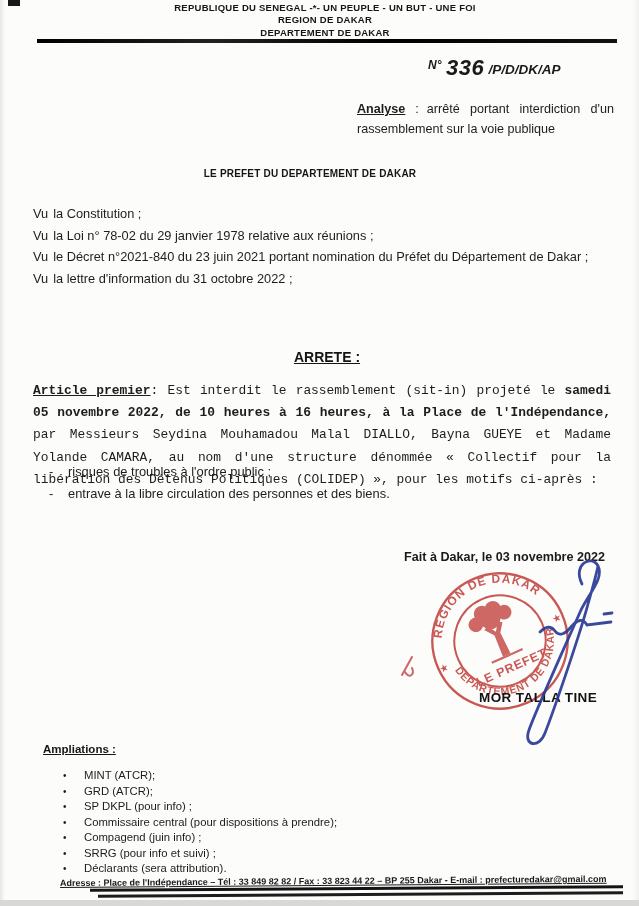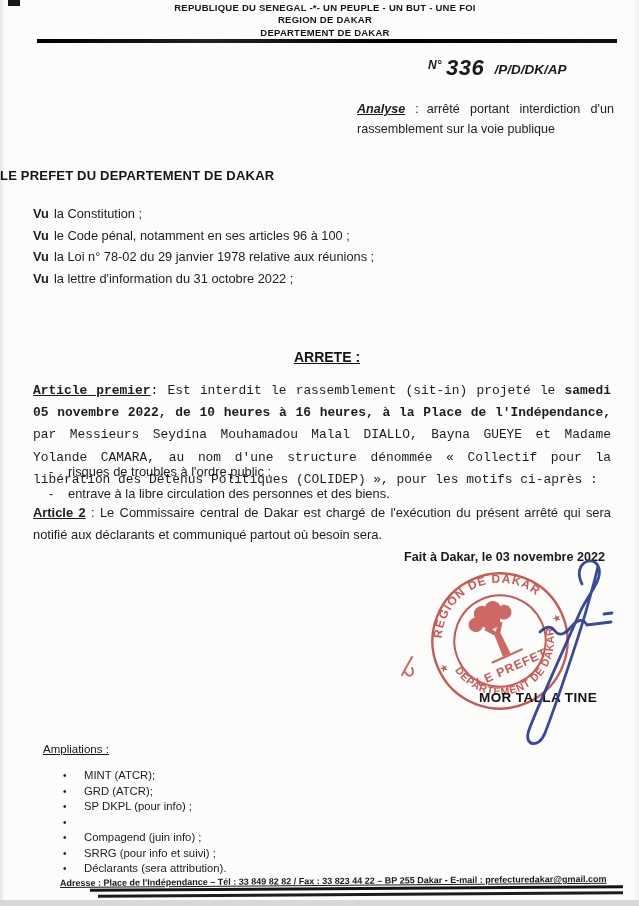--- a/index.html
+++ b/index.html
@@ -16,32 +16,32 @@
   .corner-mark{position:absolute;left:8px;top:0;width:12px;height:6px;background:#181818;}
   
   .header{position:absolute;left:30px;top:2px;width:590px;text-align:center;
           font-size:9.5px;font-weight:bold;line-height:12.3px;letter-spacing:.25px;color:#161616;}
   .header-rule{position:absolute;left:37px;top:39px;width:580px;height:4px;
                background:linear-gradient(90deg,#000 0%,#222 30%,#000 60%,#111 100%);}
   
   .doc-no{position:absolute;left:428px;top:55px;font-style:italic;color:#1a1a1a;white-space:nowrap;}
   .doc-no .pfx{font-size:12px;font-weight:bold;vertical-align:6px;}
   .doc-no .num{font-size:22px;font-weight:600;letter-spacing:.5px;text-align:center;}
-  .doc-no .sfx{font-size:13.5px;font-weight:600;margin-left:6px;vertical-align:1px;}
+  .doc-no .sfx{font-size:13.5px;font-weight:600;margin-left:0;vertical-align:1px;}
   
   .analyse{position:absolute;left:357px;top:100px;width:257px;font-size:12.6px;line-height:19.5px;text-align:justify;}
-  .analyse .lbl{font-weight:bold;text-decoration:underline;font-style:italic;}
+  .analyse .lbl{font-weight:bold;text-decoration:underline;}
   .analyse .colon{margin:0 8px 0 10px;}
   
-  .doc-title{position:absolute;left:0;top:168px;width:620px;text-align:left;
-             font-size:13px;font-weight:bold;letter-spacing:.2px;color:#151515;}
+  .doc-title{position:absolute;left:0;top:168px;width:620px;text-align:center;
+             font-size:10px;font-weight:bold;letter-spacing:.2px;color:#151515;}
   
   .vu-list{position:absolute;left:33px;top:203px;width:580px;font-size:12.8px;line-height:21.6px;}
   .vu-item{padding-left:18px;text-indent:-18px;text-align:justify;}
-  .vu-item .pfx{font-weight:bold;margin-right:5px;}
+  .vu-item .pfx{font-weight:normal;margin-right:5px;}
   
   .arrete{position:absolute;left:0;top:349px;width:654px;text-align:center;
           font-size:14px;font-weight:bold;text-decoration:underline;color:#151515;}
   
   .article1{position:absolute;left:33px;top:380px;width:578px;font-size:12.9px;line-height:22.2px;text-align:justify;font-family:Liberation Mono, monospace;}
   .article-label{font-weight:bold;text-decoration:underline;}
   .motifs{position:absolute;left:49px;top:461px;width:520px;font-size:12.9px;line-height:22px;}
   .motif-row{display:flex;}
   .motif-marker{width:19px;}
   .article2{position:absolute;left:33px;top:502px;width:578px;font-size:12.9px;line-height:22px;text-align:justify;}
@@ -52,21 +52,21 @@
          transform:rotate(-24deg);opacity:.88;z-index:1;}
   .stamp svg{width:100%;height:100%;}
   
   .signature{position:absolute;left:492px;top:552px;width:130px;height:200px;z-index:3;}
   
   .signatory{position:absolute;left:479px;top:666px;font-size:13.5px;font-weight:bold;
              letter-spacing:.4px;color:#121212;z-index:2;white-space:nowrap;margin-top:24px;}
   
   .pen-mark{position:absolute;left:396px;top:645px;width:30px;height:40px;z-index:1;}
   
-  .amp-heading{position:absolute;left:43px;top:743px;font-size:11.5px;font-weight:normal;text-decoration:underline;color:#161616;}
+  .amp-heading{position:absolute;left:43px;top:743px;font-size:11.5px;font-weight:bold;text-decoration:underline;color:#161616;}
   .amp-list{position:absolute;left:63px;top:768px;width:420px;font-size:11.3px;line-height:14.9px;}
   .amp-row{display:flex;}
   .amp-bullet{width:21px;font-size:10px;line-height:15.5px;}
   
   .footer-line{position:absolute;left:60px;top:876px;width:540px;text-align:center;
                font-size:9px;font-weight:bold;text-decoration:underline;color:#1a1a1a;
                transform:rotate(-.45deg);white-space:nowrap;}
   .bottom-rule-1{position:absolute;left:90px;top:887px;width:533px;height:3px;background:#141414;transform:rotate(-.4deg);}
   .bottom-rule-2{position:absolute;left:98px;top:892.5px;width:525px;height:2.5px;background:#1c1c1c;transform:rotate(-.4deg);}
 </style>
@@ -91,45 +91,42 @@
   </div>
 
   <div class="analyse">
     <span class="lbl">Analyse</span><span class="colon">:</span><span>arrêté portant interdiction d'un rassemblement sur la voie publique</span>
   </div>
 
   <div class="doc-title">LE PREFET DU DEPARTEMENT DE DAKAR</div>
 
   <div class="vu-list">
     <div class="vu-item"><span class="pfx">Vu</span><span>la Constitution ;</span></div>
-    <div class="vu-item"><span class="pfx">Vu</span><span>le Code pénal, notamment en ses articles 96 à 100 ;</span></div>
     <div class="vu-item"><span class="pfx">Vu</span><span>la Loi n° 78-02 du 29 janvier 1978 relative aux réunions ;</span></div>
+    <div class="vu-item"><span class="pfx">Vu</span><span>le Décret n°2021-840 du 23 juin 2021 portant nomination du Préfet du Département de Dakar ;</span></div>
     <div class="vu-item"><span class="pfx">Vu</span><span>la lettre d'information du 31 octobre 2022 ;</span></div>
   </div>
 
   <div class="arrete">ARRETE :</div>
 
   <div class="article1">
     <span class="article-label">Article premier</span><span>: Est interdit le rassemblement (sit-in) projeté le </span><span class="b">samedi 05 novembre 2022, de 10 heures à 16 heures, à la Place de l'Indépendance,</span><span> par Messieurs Seydina Mouhamadou Malal DIALLO, Bayna GUEYE et Madame Yolande CAMARA, au nom d'une structure dénommée « Collectif pour la libération des Détenus Politiques (COLIDEP) », pour les motifs ci-après :</span>
   </div>
 
   <div class="motifs">
     <div class="motif-row">
       <span class="motif-marker">-</span>
       <span>risques de troubles à l'ordre public ;</span>
     </div>
     <div class="motif-row">
       <span class="motif-marker">-</span>
       <span>entrave à la libre circulation des personnes et des biens.</span>
     </div>
   </div>
 
-  <div class="article2">
-    <span class="article-label">Article 2</span><span> : Le Commissaire central de Dakar est chargé de l'exécution du présent arrêté qui sera notifié aux déclarants et communiqué partout où besoin sera.</span>
-  </div>
 
   <div class="date-line">Fait à Dakar, le 03 novembre 2022</div>
 
   <div class="stamp">
     <svg viewBox="0 0 160 160">
       <g fill="none" stroke="#c2413c" stroke-width="2.6">
         <circle cx="80" cy="80" r="74"></circle>
         <circle cx="80" cy="80" r="50" stroke-width="2.2"></circle>
       </g>
       <defs>
@@ -188,20 +185,21 @@
     <div class="amp-row">
         <span class="amp-bullet">•</span>
         <span>GRD (ATCR);</span>
       </div>
     <div class="amp-row">
         <span class="amp-bullet">•</span>
         <span>SP DKPL (pour info) ;</span>
       </div>
     <div class="amp-row">
         <span class="amp-bullet">•</span>
+        <span>Commissaire central (pour dispositions à prendre);</span>
       </div>
     <div class="amp-row">
         <span class="amp-bullet">•</span>
         <span>Compagend (juin info) ;</span>
       </div>
     <div class="amp-row">
         <span class="amp-bullet">•</span>
         <span>SRRG (pour info et suivi) ;</span>
       </div>
     <div class="amp-row">

